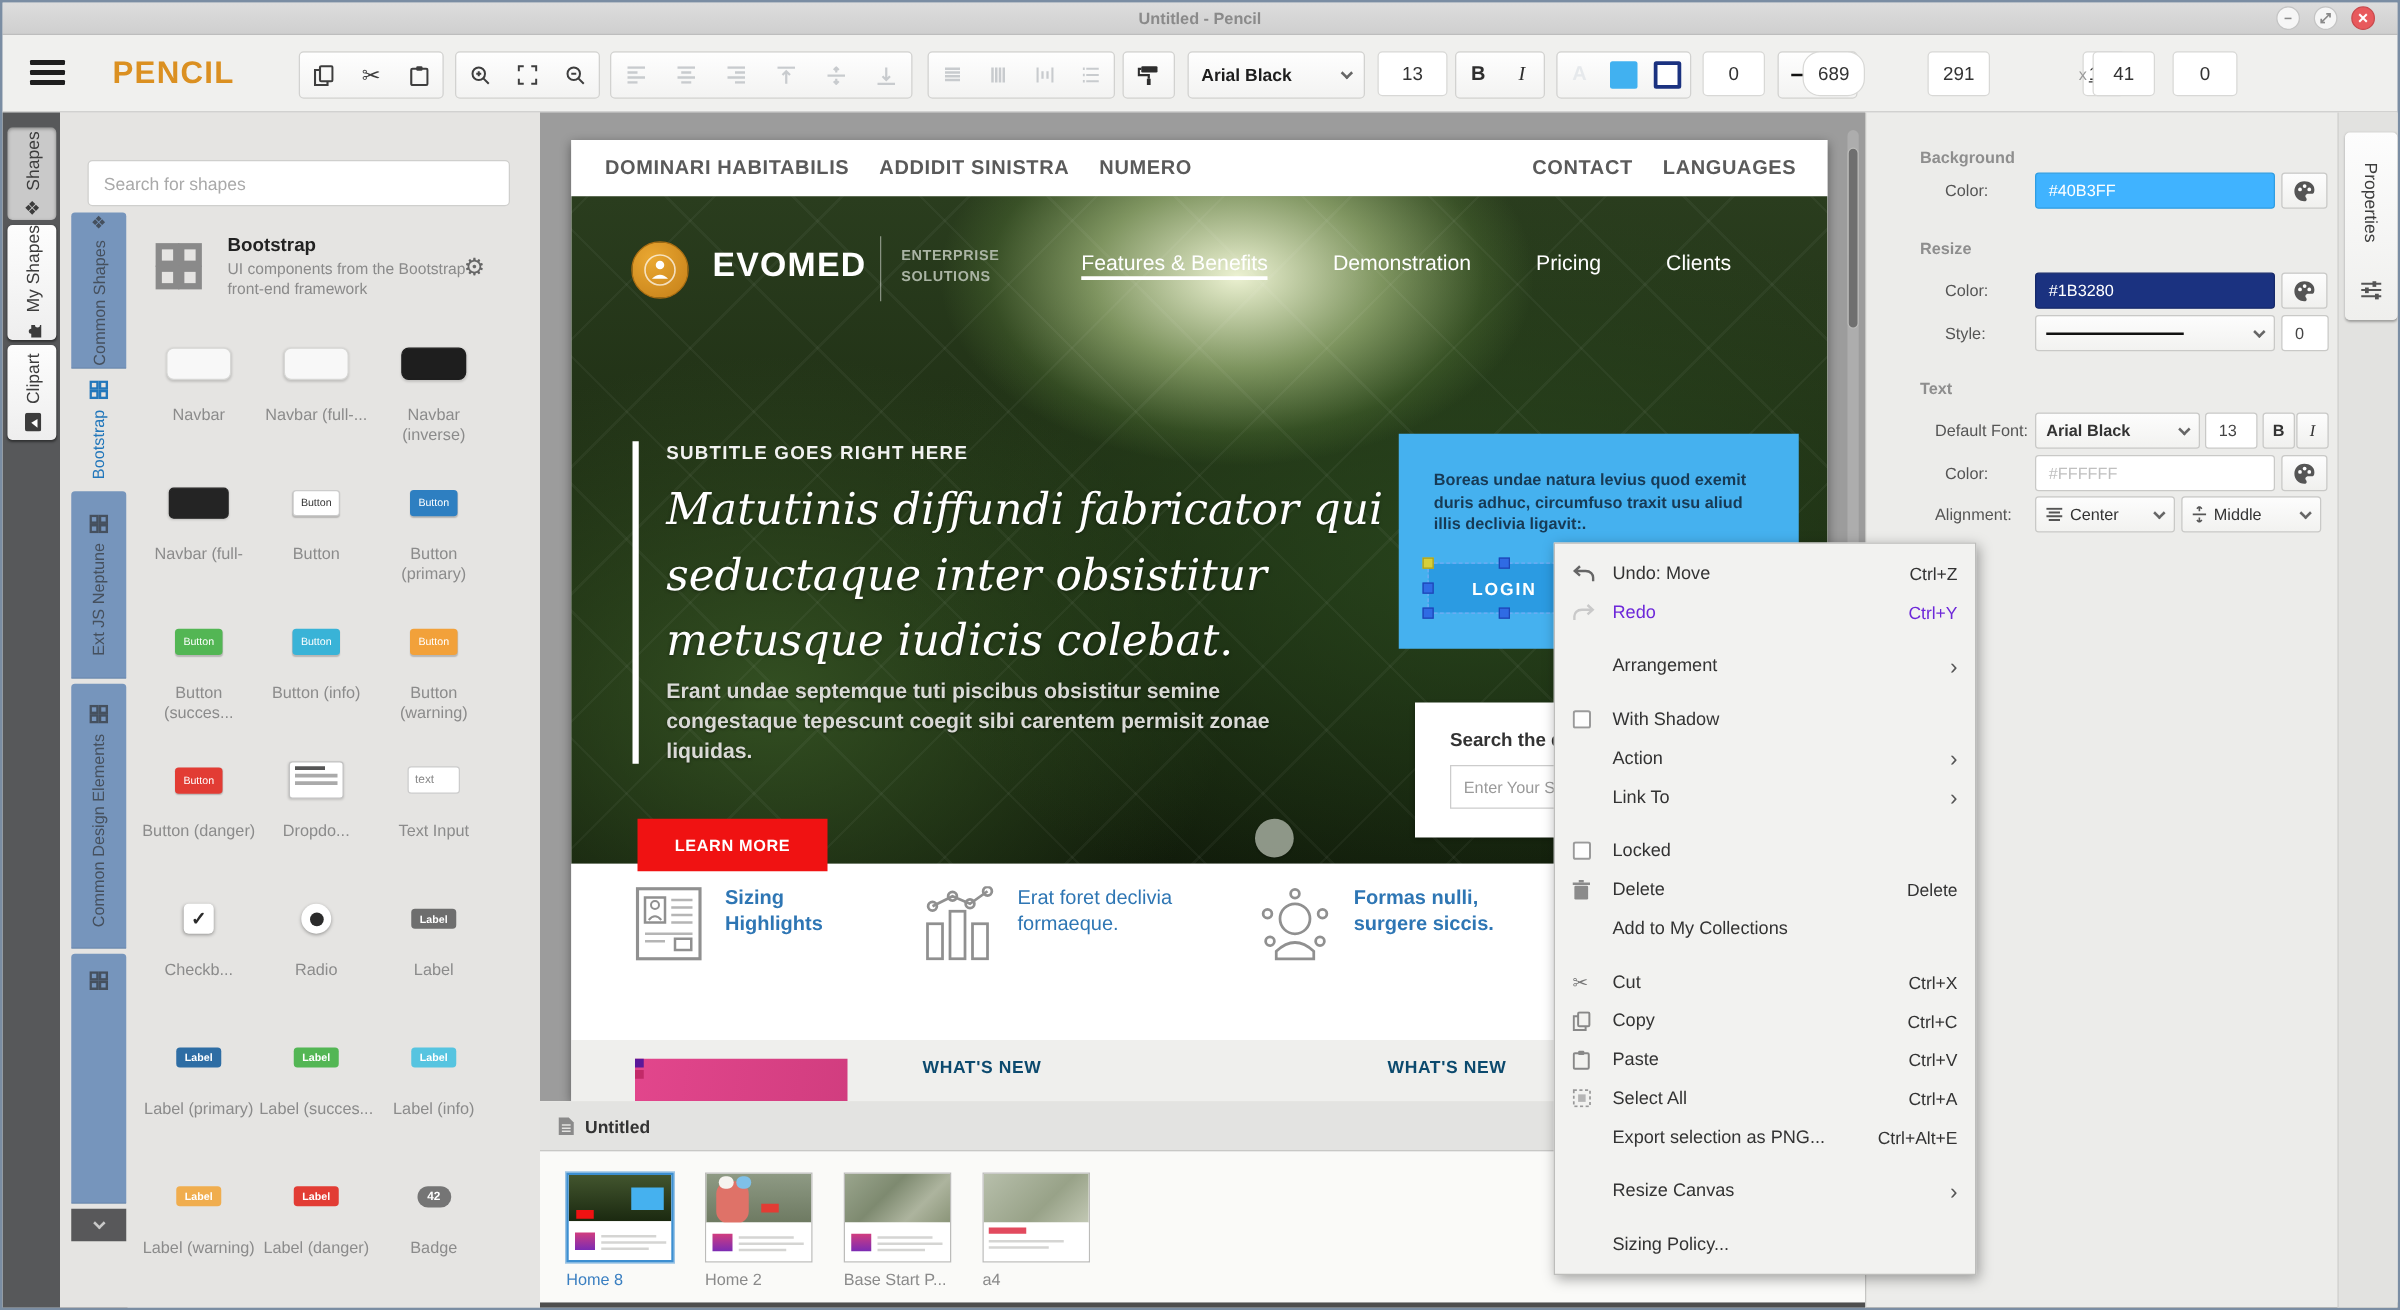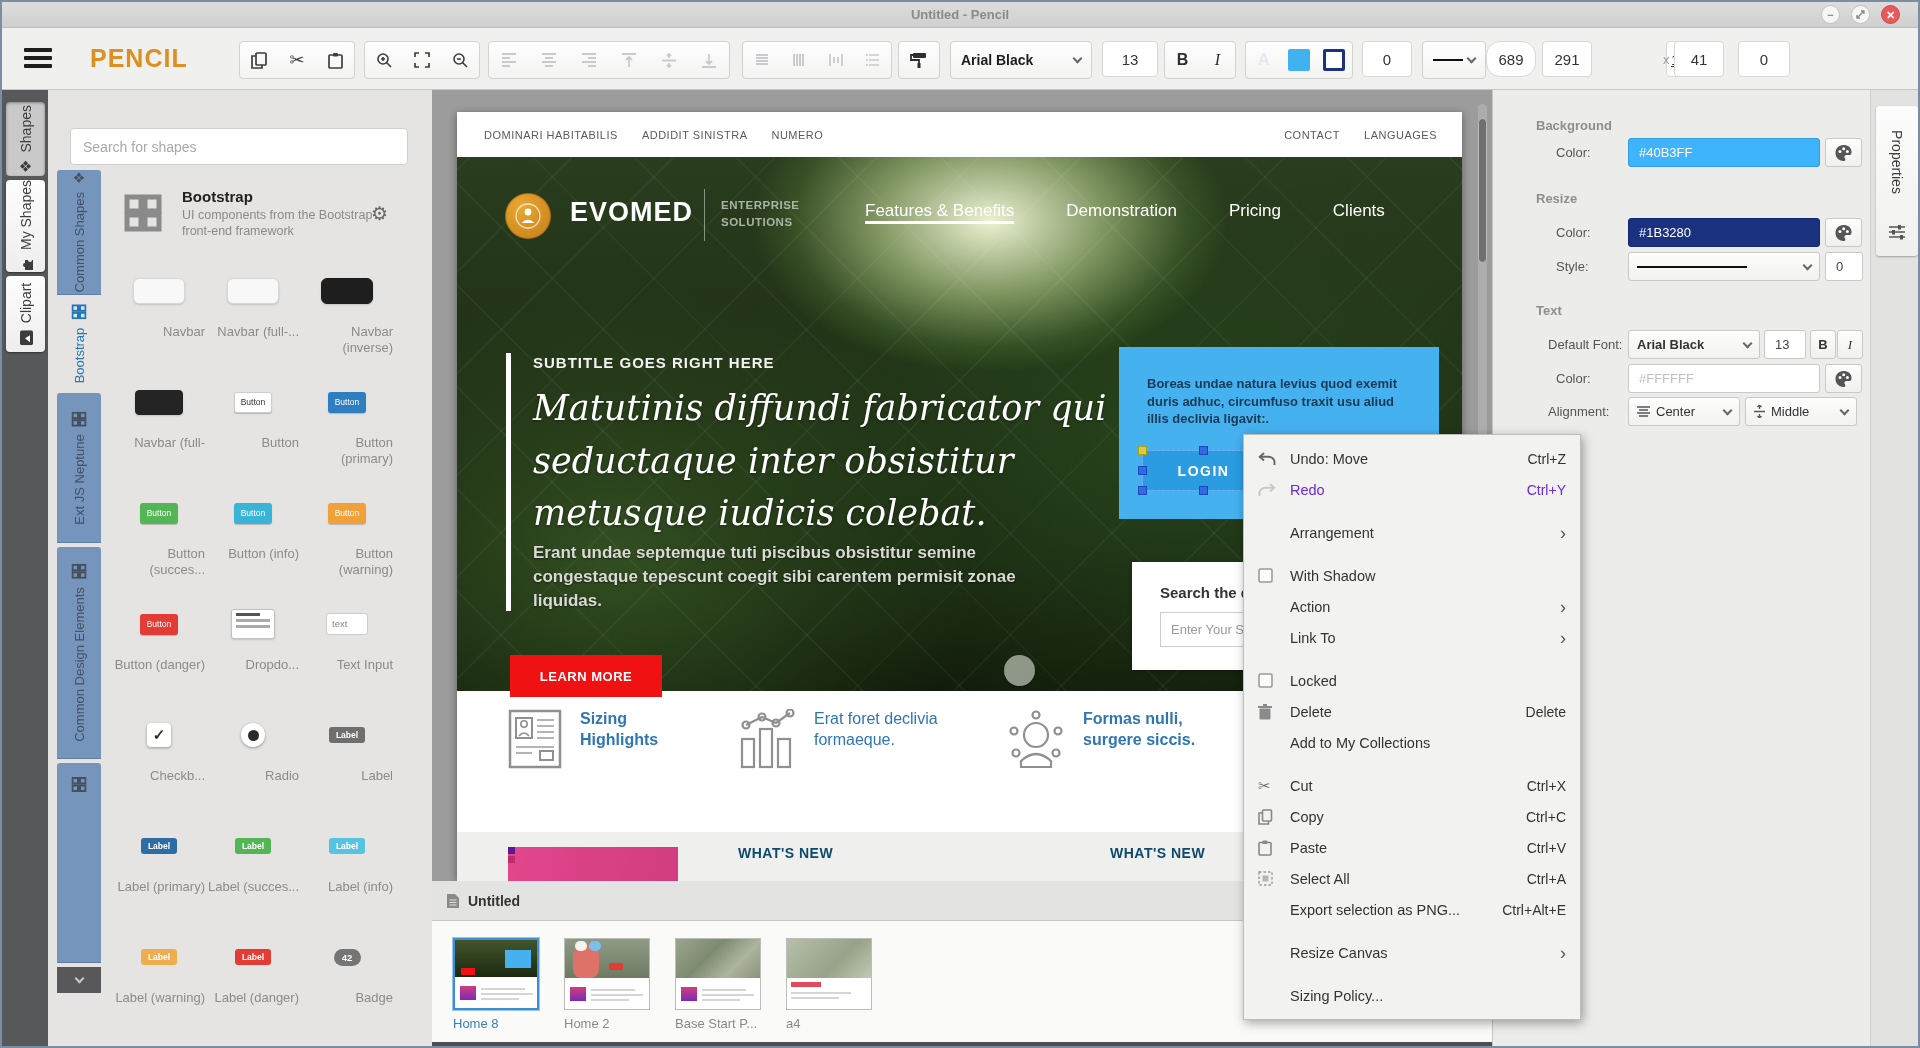--- a/index.html
+++ b/index.html
@@ -62,21 +62,21 @@
     display:flex; align-items:center; justify-content:center; cursor:pointer; }
   .colchev .chev { border-color:#c9c9c9; }
   .phead { position:absolute; left:54px; top:98px; width:320px; }
   .phead .ptitle { font-size:15px; font-weight:bold; color:#222; }
   .phead .pdesc { font-size:12.5px; color:#8a8a8a; margin-top:3px; line-height:1.25; width:200px; }
   .gearbtn { position:absolute; right:44px; top:112px; font-size:19px; color:#666; cursor:pointer; }
   .sgrid { position:absolute; left:64px; top:168px; width:284px; display:grid;
     grid-template-columns:repeat(3, 94px); grid-auto-rows:111px; }
   .cell { display:flex; flex-direction:column; align-items:center; cursor:pointer; }
   .prev { height:66px; display:flex; align-items:center; justify-content:center; }
-  .slbl { font-size:13px; color:#8b8b8b; text-align:right; line-height:1.2; width:92px; }
+  .slbl { font-size:13px; color:#8b8b8b; text-align:center; line-height:1.2; width:92px; }
   .p-nav { width:52px; height:26px; border-radius:6px; background:#f8f8f8; border:1px solid #d7d7d5;
     box-shadow:0 1px 2px rgba(0,0,0,.15); }
   .p-nav.inv { background:#1e1e1e; border-color:#1e1e1e; }
   .p-nav.full2 { width:48px; height:25px; border-radius:4px; background:#242424; border-color:#242424; }
   .p-btn { width:38px; height:21px; border-radius:3px; font-size:8.5px; color:#fff; display:flex;
     align-items:center; justify-content:center; box-shadow:0 1px 1px rgba(0,0,0,.2); }
   .p-def { background:#fff; border:1px solid #ccc; color:#333; }
   .p-pri { background:#2e7fc1; } .p-suc { background:#53b654; } .p-inf { background:#39b3d7; }
   .p-war { background:#f2a13a; } .p-dan { background:#e23c34; }
   .p-dd { width:44px; height:30px; background:#fff; border:1px solid #c2c2c2; border-radius:3px;
@@ -98,21 +98,21 @@
     font-size:9.5px; font-weight:bold; display:flex; align-items:center; justify-content:center; }
 
   
   .canvas { position:absolute; left:430px; top:88px; width:1060px; height:791px; background:#9c9c9c; }
   .vsb { position:absolute; right:5px; top:14px; width:9px; height:760px; background:#adadad; border-radius:5px; }
   .vsb .thumb { position:absolute; left:0; top:14px; width:9px; height:145px; background:#6f6f6f; border-radius:5px; }
   .page { position:absolute; left:25px; top:22px; width:1005px; height:769px; background:#fff;
     box-shadow:0 2px 8px rgba(0,0,0,.4); overflow:hidden; }
   .mtop { position:absolute; left:0; top:0; width:100%; height:45px; background:#fff;
     display:flex; align-items:center; }
-  .mtop a { font-size:11px; font-weight:normal; color:#5a5a5a; letter-spacing:.5px; margin-right:24px;
+  .mtop a { font-size:16px; font-weight:bold; color:#5a5a5a; letter-spacing:.5px; margin-right:24px;
     text-decoration:none; cursor:pointer; }
   .hero { position:absolute; left:0; top:45px; width:100%; height:534px;
     background:
       radial-gradient(ellipse 330px 210px at 53% 12%, rgba(246,251,219,.95), rgba(198,222,152,.55) 35%, rgba(112,152,72,.22) 60%, rgba(0,0,0,0) 72%),
       radial-gradient(ellipse 700px 420px at 72% 55%, rgba(42,72,30,.85), rgba(0,0,0,0) 70%),
       radial-gradient(ellipse 520px 390px at 16% 75%, rgba(54,84,36,.9), rgba(0,0,0,0) 70%),
       linear-gradient(180deg, #2a3d1e 0%, #223317 30%, #18260f 62%, #101a0a 100%); }
   .hero::after { content:""; position:absolute; inset:0;
     background:
       repeating-linear-gradient(45deg, transparent 0 70px, rgba(255,255,255,.04) 70px 72px),
@@ -381,21 +381,21 @@
       </div>
   </div>
 
   <input class="tinput" style="left: 1360px; width: 50px;" value="0">
 
   <div class="ddown" style="left:1420px; width:64px;">
     <span style="width:30px; height:2px; background:#111; display:inline-block;"></span>
     <span class="chev"></span>
   </div>
 
-  <input class="tinput" style="left: 1484px; width: 50px; border-radius: 14px;" value="689">
+  <input class="tinput" style="left: 1440px; width: 50px; border-radius: 14px;" value="689">
   <input class="tinput" style="left: 1540px; width: 50px;" value="291">
   <input class="tinput" style="left: 1664px; width: 34px; text-decoration: underline;" value="116">
   <span class="sizx" style="left:1661px;">x</span>
   <input class="tinput" style="left: 1672px; width: 50px;" value="41">
   <input class="tinput" style="left: 1736px; width: 52px;" value="0">
 </div>
 
 <div class="leftrail">
   <div class="vtab active" style="top:12px; height:74px;">
     <div class="vtab-inner">

